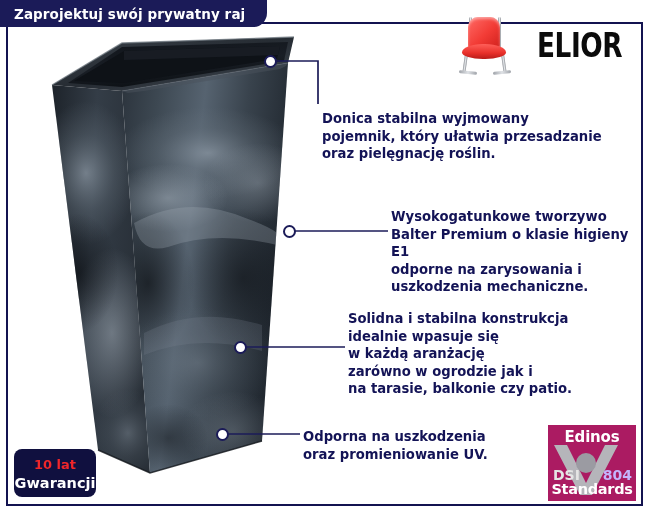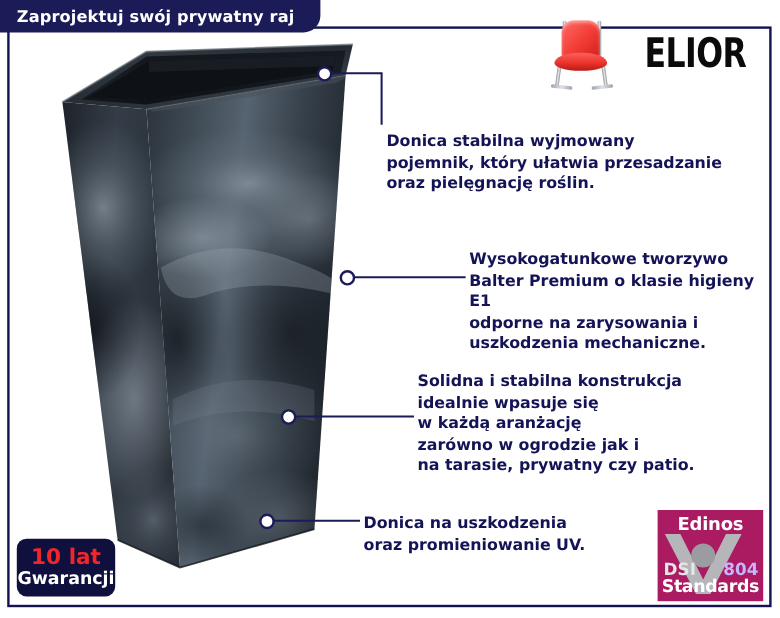--- a/index.html
+++ b/index.html
@@ -169,21 +169,21 @@
     background: #10103f;
     border-radius: 8px;
     display: flex;
     flex-direction: column;
     align-items: center;
     justify-content: center;
     z-index: 6;
   }
   .warranty-top {
     color: #f0262a;
-    font-size: 18px;
+    font-size: 13px;
     font-weight: bold;
     line-height: 20px;
   }
   .warranty-bottom {
     color: #ffffff;
     font-size: 14.5px;
     font-weight: bold;
     line-height: 16px;
   }
 
@@ -355,22 +355,22 @@
 pojemnik, który ułatwia przesadzanie
 oraz pielęgnację roślin.</div>
   <div class="feature" id="feature-2">Wysokogatunkowe tworzywo
 Balter Premium o klasie higieny E1
 odporne na zarysowania i
 uszkodzenia mechaniczne.</div>
   <div class="feature" id="feature-3">Solidna i stabilna konstrukcja
 idealnie wpasuje się
 w każdą aranżację
 zarówno w ogrodzie jak i
-na tarasie, prywatny czy patio.</div>
-  <div class="feature" id="feature-4">Donica na uszkodzenia
+na tarasie, balkonie czy patio.</div>
+  <div class="feature" id="feature-4">Odporna na uszkodzenia
 oraz promieniowanie UV.</div>
 
   <div class="warranty">
     <span class="warranty-top">10 lat</span>
     <span class="warranty-bottom">Gwarancji</span>
   </div>
 
   <div class="edinos">
     <svg width="76" height="76" viewBox="0 0 76 76" xmlns="http://www.w3.org/2000/svg">
       <polygon points="6,20 19,20 38,58 57,20 70,20 44,70 32,70" fill="#b5b5ba"></polygon>

